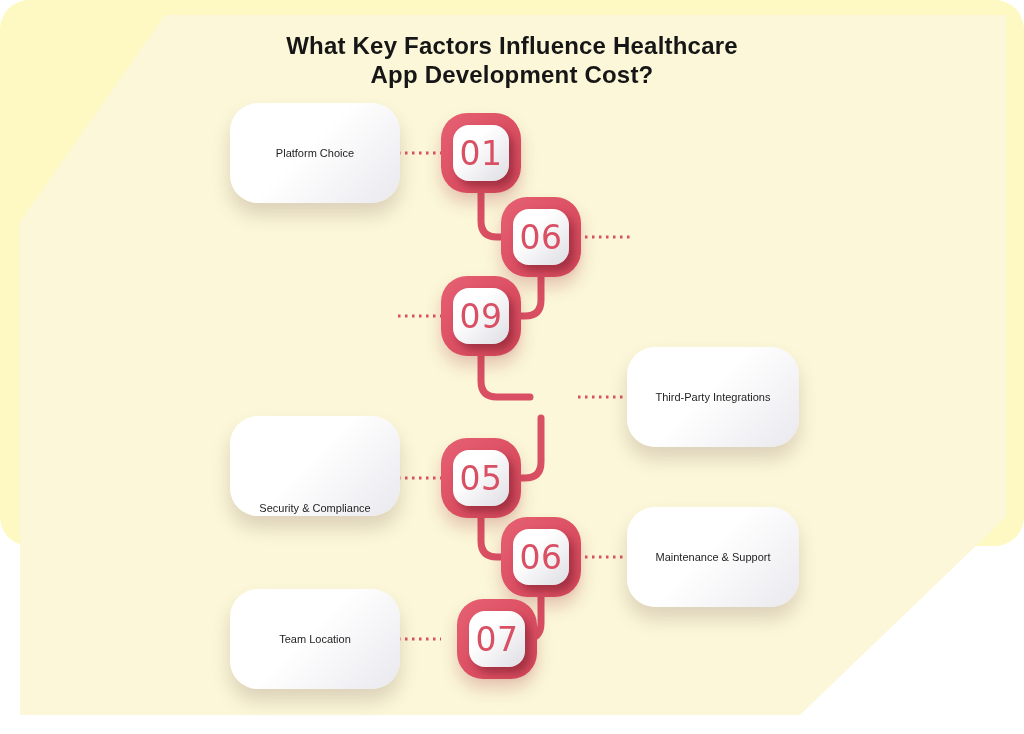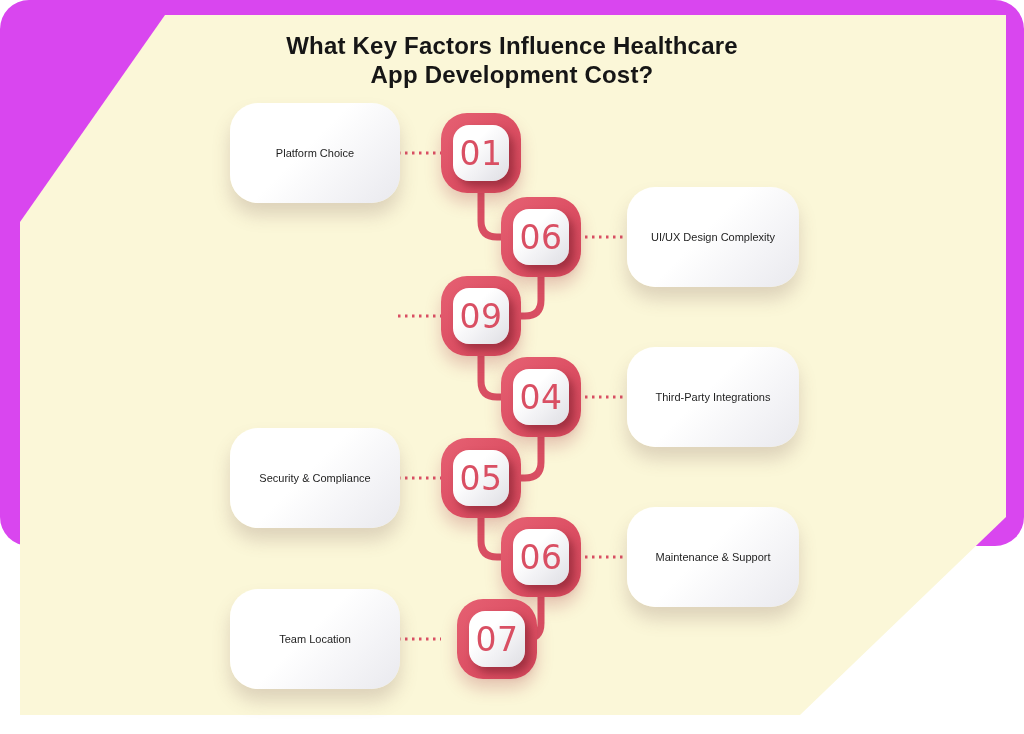--- a/index.html
+++ b/index.html
@@ -7,21 +7,21 @@
     padding: 0;
     width: 1024px;
     height: 734px;
     overflow: hidden;
     font-family: "Liberation Sans", sans-serif;
   }
   .page {
     position: relative;
     width: 1024px;
     height: 546px;
-    background: #d946ef;
+    background: #fef9c3;
     border-radius: 29px;
   }
   .panel {
     position: absolute;
     left: 0; top: 0;
     width: 1024px;
     height: 734px;
     background: #fbf7d8;
     clip-path: polygon(165px 15px, 1006px 15px, 1006px 517px, 800px 715px, 20px 715px, 20px 222px);
   }
@@ -94,21 +94,21 @@
     font-weight: 500;
     line-height: 1.32;
     color: #1e1e1e;
   }
   .card.left  { left: 230px; width: 170px; }
   .card.right { left: 627px; width: 172px; }
   .c0 { top: 103px; }
   .c1 { top: 187px; }
   .c2 { top: 266px; }
   .c3 { top: 347px; }
-  .c4 { top: 428px; }
+  .c4 { top: 416px; align-items: flex-end; }
   .c5 { top: 507px; }
   .c6 { top: 589px; }
 </style>
 </head>
 <body>
 
 <div class="page">
   <div class="panel"></div>
 
   <div class="title">
@@ -146,47 +146,39 @@
   <div class="badge b1">
     <div class="badge-inner">
       <span class="badge-num">06</span>
     </div>
   </div>
   <div class="badge b2">
     <div class="badge-inner">
       <span class="badge-num">09</span>
     </div>
   </div>
-  <div class="badge b3">
-    <div class="badge-inner">
-      <span class="badge-num">04</span>
-    </div>
-  </div>
   <div class="badge b4">
     <div class="badge-inner">
       <span class="badge-num">05</span>
     </div>
   </div>
   <div class="badge b5">
     <div class="badge-inner">
       <span class="badge-num">06</span>
     </div>
   </div>
   <div class="badge b6">
     <div class="badge-inner">
       <span class="badge-num">07</span>
     </div>
   </div>
 
   <div class="card left c0">
     <span class="card-label">Platform Choice</span>
   </div>
-  <div class="card right c1">
-    <span class="card-label">UI/UX Design Complexity</span>
-  </div>
   <div class="card right c3">
     <span class="card-label">Third-Party Integrations</span>
   </div>
   <div class="card left c4">
     <span class="card-label">Security &amp; Compliance</span>
   </div>
   <div class="card left c6">
     <span class="card-label">Team Location</span>
   </div>
   <div class="card right c5">

